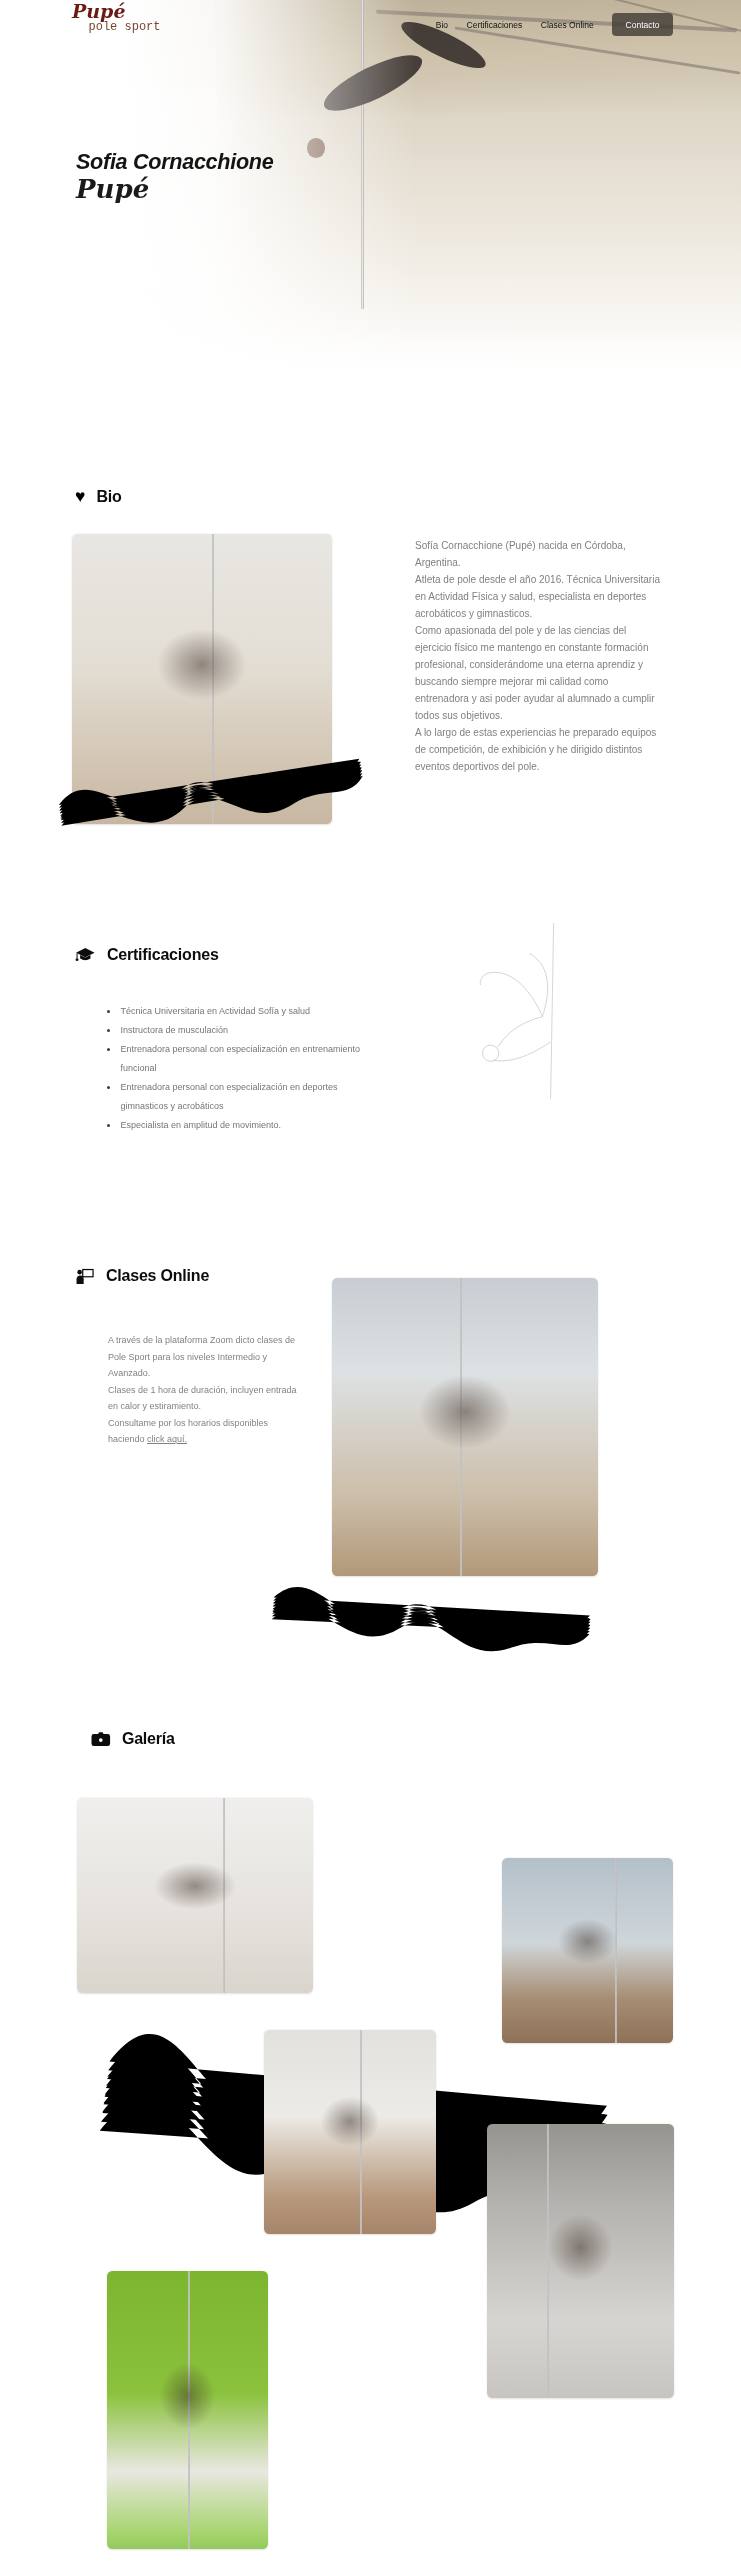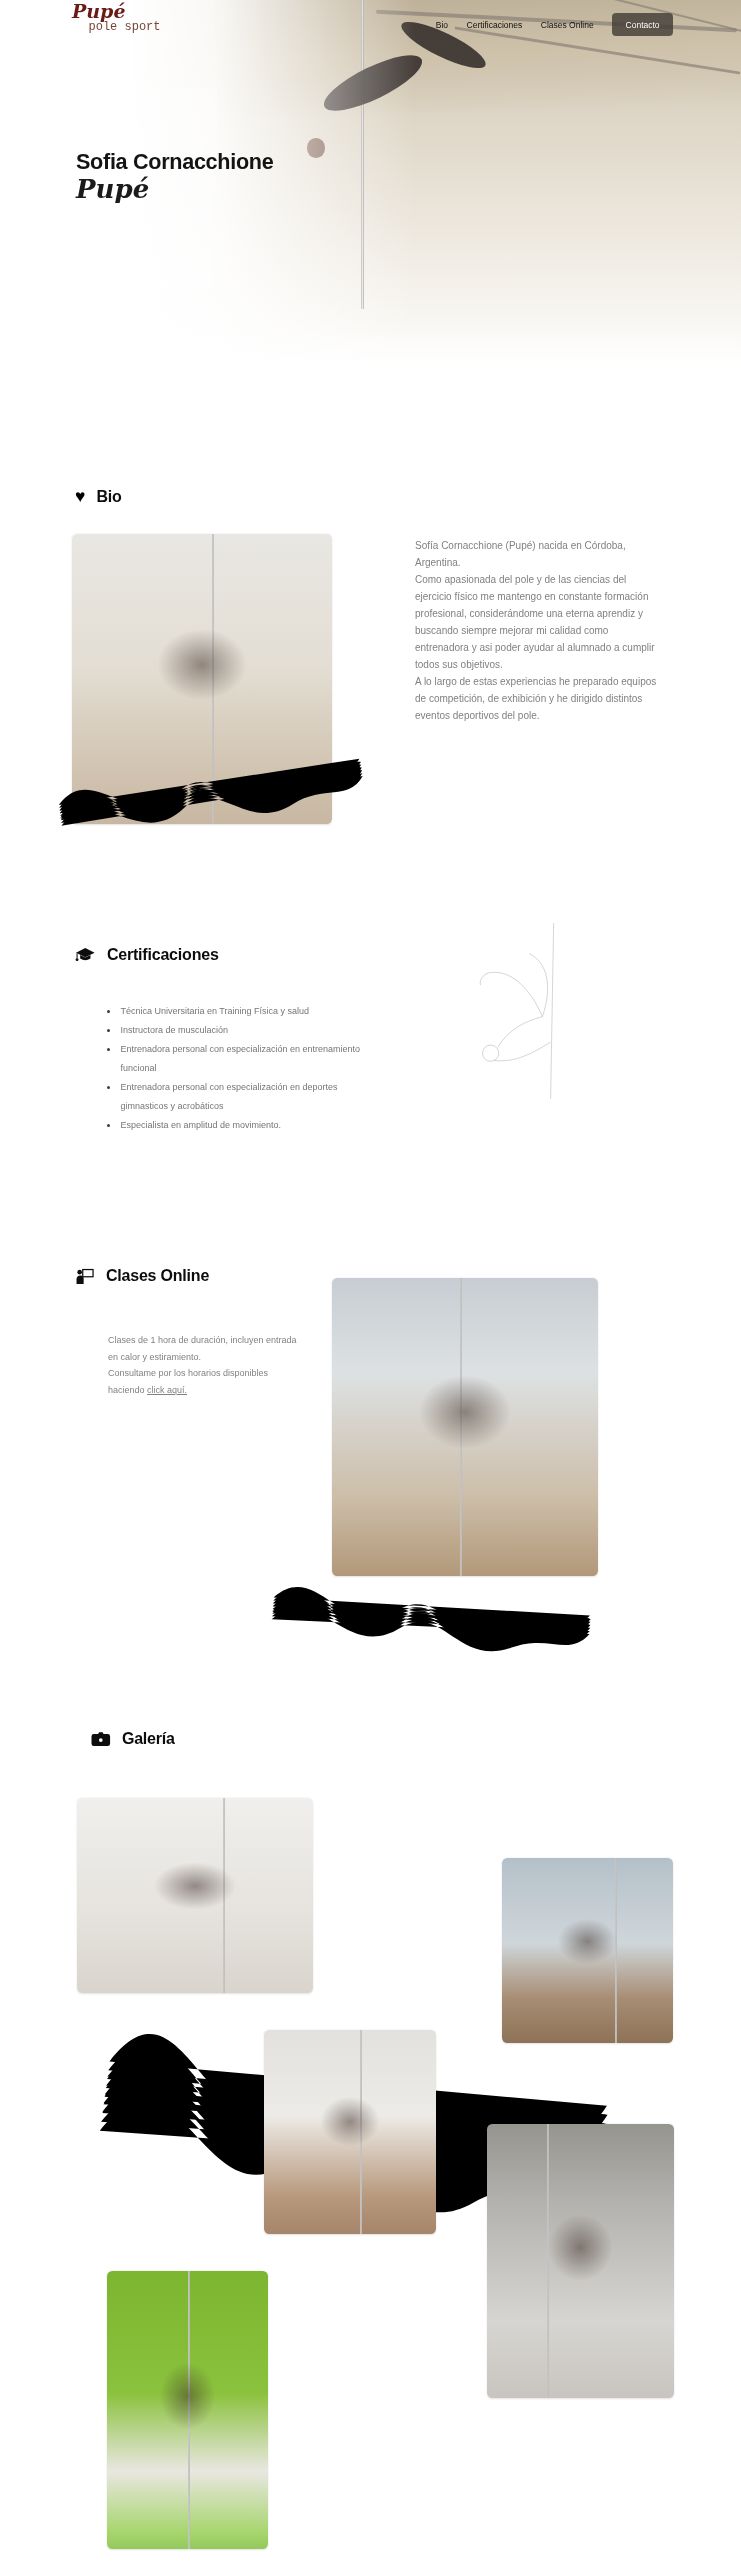--- a/index.html
+++ b/index.html
@@ -35,21 +35,21 @@
   .logo .tag{margin:-1px 0 0 16.5px;font-size:12px;color:#7b4434;font-family:Liberation Mono, monospace;}
 
   
   .nav{position:absolute;top:13.4px;right:69px;z-index:5;display:flex;align-items:center;gap:18.5px;}
   .nav a{font-size:8.5px;color:#121212;text-decoration:none;font-weight:500;cursor:pointer;}
   .btn-contacto{background:rgba(66,61,55,.82);color:#fff;font-size:8.5px;
     padding:6.2px 13.4px;border-radius:4.1px;border:none;cursor:pointer;}
 
   
   .hero-text{position:absolute;left:76px;top:149px;z-index:4;}
-  .hero-text h1{margin:0;font-size:21.6px;font-weight:bold;color:#141414;letter-spacing:-0.3px;}
+  .hero-text h1{margin:0;font-size:21.6px;font-weight:bold;color:#141414;letter-spacing:-0.3px;font-style:italic;}
   .hero-script{font-family:"DejaVu Serif",serif;font-style:italic;font-weight:bold;
     font-size:26px;color:#1b1b1b;line-height:1.1;}
   .hero-sub{margin-top:15.5px;font-size:12.4px;font-weight:bold;color:#872a26;line-height:17.5px;}
 
   
   .sec-h{position:absolute;display:flex;align-items:center;gap:11.3px;z-index:3;
     font-size:16px;font-weight:bold;color:#0d0d0d;letter-spacing:-0.2px;}
   .sec-h .icn{display:inline-flex;align-items:center;}
   .heart-glyph{font-size:17.5px;line-height:1;color:#000;}
 
@@ -156,38 +156,39 @@
 
   <svg class="ribbon rb-bio" viewBox="0 0 800 260" preserveAspectRatio="none">
     <use href="#ribbon-lines"></use>
       <use href="#ribbon-lines" transform="translate(0,6)"></use>
     <use href="#ribbon-lines" transform="translate(0,12)"></use>
       <use href="#ribbon-lines" transform="translate(0,18)"></use>
   </svg>
 
   <div class="bio-text">
     <p>Sofía Cornacchione (Pupé) nacida en Córdoba, Argentina.</p>
+    <p>Atleta de pole desde el año 2016. Técnica Universitaria en Actividad Física y salud, especialista en deportes acrobáticos y gimnasticos.</p>
     <p>Como apasionada del pole y de las ciencias del ejercicio físico me mantengo en constante formación profesional, considerándome una eterna aprendiz y buscando siempre mejorar mi calidad como entrenadora y asi poder ayudar al alumnado a cumplir todos sus objetivos.</p>
     <p>A lo largo de estas experiencias he preparado equipos de competición, de exhibición y he dirigido distintos eventos deportivos del pole.</p>
   </div>
 
   <div class="sec-h" style="left:75px;top:946px;">
     <span class="icn">
       <svg width="20.6" height="16.5" viewBox="0 0 40 32">
         <path d="M20 2 38 11 20 20 2 11 Z" fill="#0d0d0d"></path>
         <path d="M10 15.5 v7 q10 6 20 0 v-7 l-10 5 z" fill="#0d0d0d"></path>
         <line x1="4" y1="12" x2="4" y2="22" stroke="#0d0d0d" stroke-width="2"></line>
         <circle cx="4" cy="24.5" r="2.8" fill="#0d0d0d"></circle>
       </svg>
     </span>
     <span>Certificaciones</span>
   </div>
 
   <ul class="cert-list">
-    <li>Técnica Universitaria en Training Física y salud</li>
+    <li>Técnica Universitaria en Actividad Sofía y salud</li>
     <li>Instructora de musculación</li>
     <li>Entrenadora personal con especialización en entrenamiento funcional</li>
     <li>Entrenadora personal con especialización en deportes gimnasticos y acrobáticos</li>
     <li>Especialista en amplitud de movimiento.</li>
   </ul>
 
   <svg class="cert-art" viewBox="0 0 240 360">
     <line x1="198" y1="6" x2="192" y2="352" stroke="#c3beb8" stroke-width="1.4"></line>
     <circle cx="74" cy="262" r="16" fill="none" stroke="#bdb7b0" stroke-width="1.3"></circle>
     <path d="M88 250 C110 215 140 200 176 190" fill="none" stroke="#bdb7b0" stroke-width="1.3"></path>
@@ -202,20 +203,21 @@
       <svg width="19.6" height="16.5" viewBox="0 0 38 32">
         <rect x="15" y="3" width="20" height="14" fill="none" stroke="#0d0d0d" stroke-width="2.4"></rect>
         <circle cx="9" cy="8" r="4.4" fill="#0d0d0d"></circle>
         <path d="M3 31 v-9 c0-4.2 3-7.5 7-7.5 h1 c3.6 0 5.8 2.6 5.8 6.2 V31 Z" fill="#0d0d0d"></path>
       </svg>
     </span>
     <span>Clases Online</span>
   </div>
 
   <div class="clases-text">
+    <p>A través de la plataforma Zoom dicto clases de Pole Sport para los niveles Intermedio y Avanzado.</p>
     <p>Clases de 1 hora de duración, incluyen entrada en calor y estiramiento.</p>
     <p><span>Consultame por los horarios disponibles haciendo</span>
       <a>click aquí.</a></p>
   </div>
 
   <figure class="photo ph-clases" style="margin:0;" aria-label="Figura invertida en la barra, estudio con ventanas">
     <span class="pole" style="left:48%;"></span>
   </figure>
 
   <svg class="ribbon rb-clases" viewBox="0 0 800 260" preserveAspectRatio="none">

